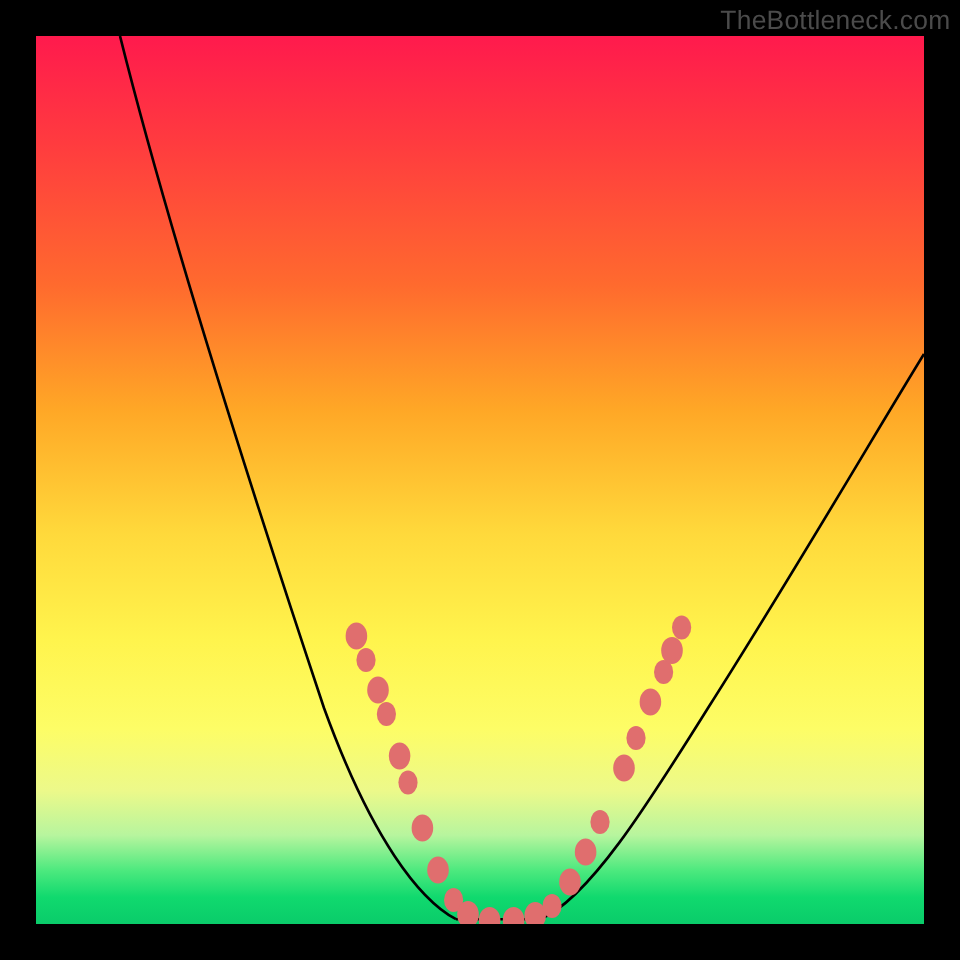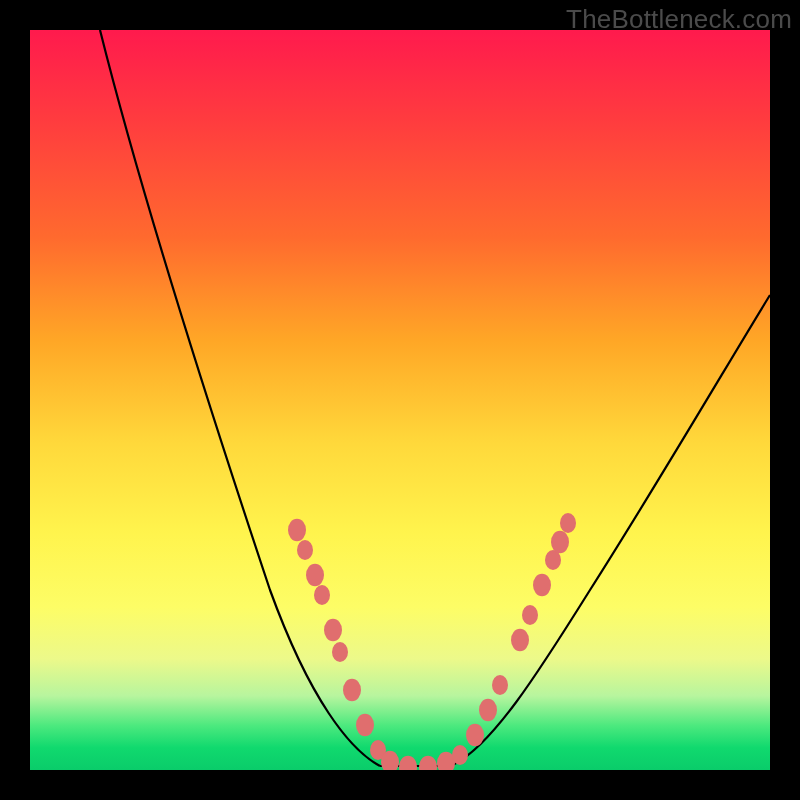--- a/index.html
+++ b/index.html
@@ -36,21 +36,21 @@
       #4ce97e 94%,
       #10d96e 97%,
       #0acc6a 100%
     );
   }
   .watermark {
     position: absolute;
     top: 4px;
     right: 8px;
     color: #4b4b4b;
-    font-size: 26px;
+    font-size: 22px;
     font-weight: 500;
     letter-spacing: 0.2px;
     z-index: 10;
   }
   svg.curve {
     position: absolute;
     inset: 0;
     width: 740px;
     height: 740px;
   }

